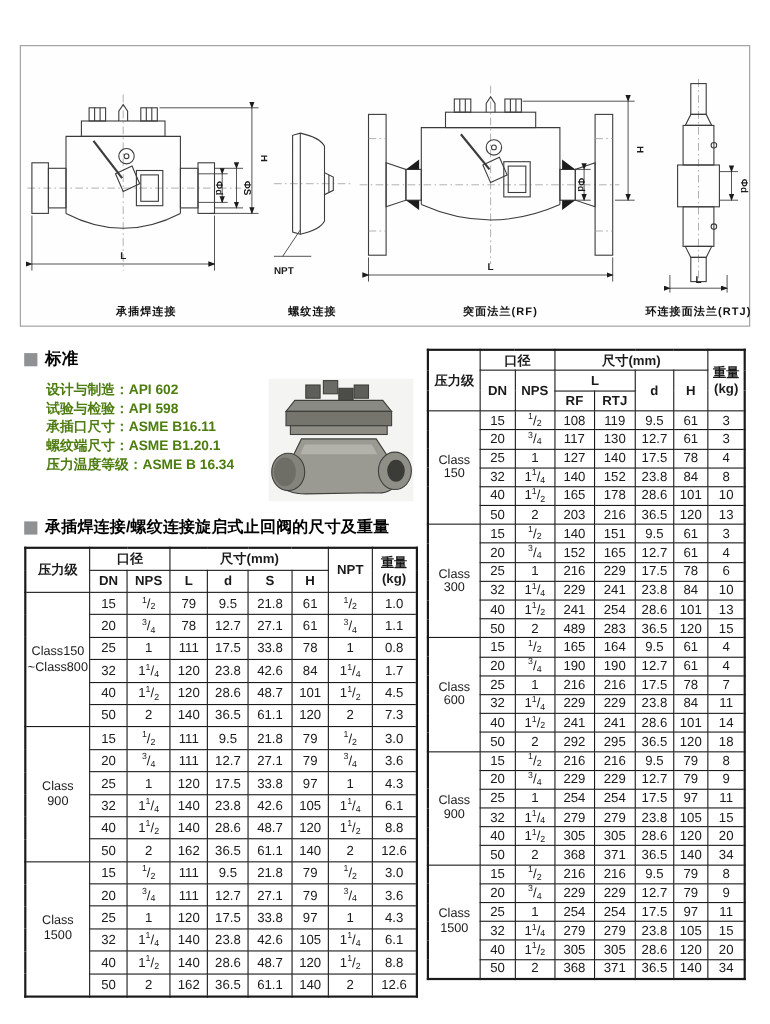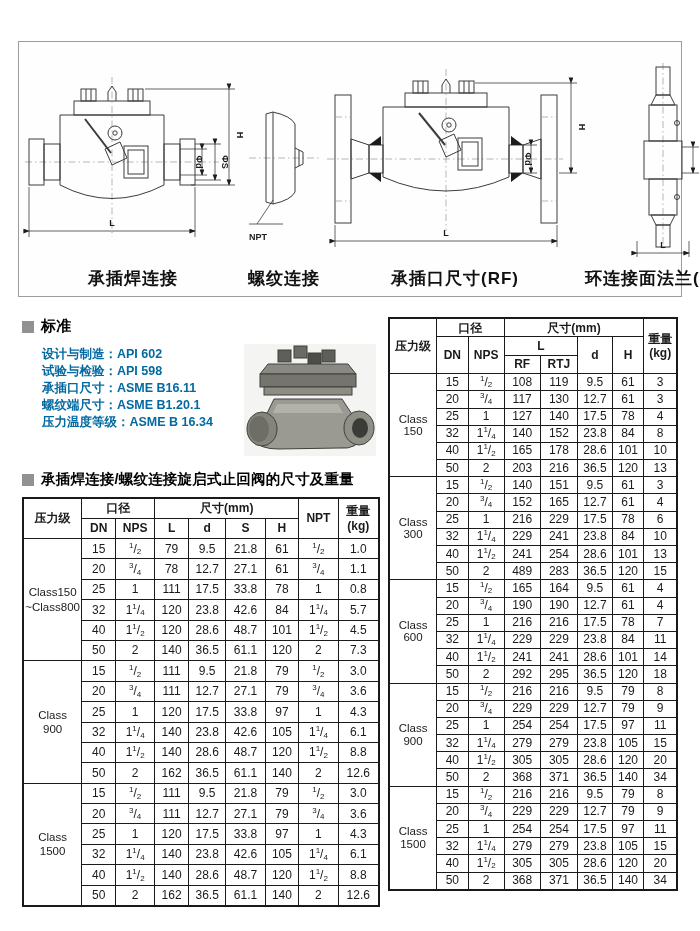--- a/index.html
+++ b/index.html
@@ -3,40 +3,40 @@
 <meta charset="utf-8">
 <style>
   html,body{margin:0;padding:0;background:#e8e8e8;}
   .page{width:700px;height:931px;background:#ffffff;position:relative;overflow:hidden;
         font-family:"Liberation Sans","DejaVu Sans",sans-serif;color:#1a1a1a;}
   
   .drawings-panel{margin:41px 18px 0 18px;height:256px;border:1px solid #9c9c9c;
         box-sizing:border-box;display:flex;align-items:stretch;justify-content:space-between;
         padding:8px 8px 2px 4px;background:#fefefe;}
   figure{margin:0;display:flex;flex-direction:column;justify-content:flex-end;align-items:center;}
-  figcaption{font-weight:bold;font-size:17px;color:#111;letter-spacing:1px;padding:2px 0 4px;white-space:nowrap;}
+  figcaption{font-weight:bold;font-size:10px;color:#111;letter-spacing:1px;padding:2px 0 4px;white-space:nowrap;}
   .dr{display:block;}
   .dr .ln{stroke:#3c3c3c;fill:none;stroke-width:1;}
   .dr .thick{stroke:#3c3c3c;fill:none;stroke-width:2;}
   .dr .cl{stroke:#9a9a9a;fill:none;stroke-width:.7;stroke-dasharray:7 3 1.5 3;}
   .dr .dim{stroke:#3c3c3c;fill:none;stroke-width:.8;}
   .dr .blk{fill:#1c1c1c;stroke:none;}
   .dr text{fill:#1c1c1c;font-family:"Liberation Sans",sans-serif;font-size:9px;font-weight:bold;}
   
   .content{display:flex;gap:8px;padding:0 22px;margin-top:20px;}
   .col-left{width:358px;flex:none;}
   .col-right{flex:1;min-width:0;}
   .sec-head{display:flex;align-items:center;gap:7px;margin:0 0 8px 0;}
   .bullet{width:12px;height:12px;background:#8f9193;flex:none;display:inline-block;}
   .sec-title{font-weight:bold;font-size:15px;color:#000;white-space:nowrap;letter-spacing:.2px;}
   .col-left .table-head .sec-title{font-size:14.5px;}
   
   .standards-row{display:flex;margin:4px 0 14px 2px;}
   .standards-list{list-style:none;margin:2px 0 0 18px;padding:0;flex:1;}
-  .standards-list li{font-size:12.5px;font-weight:bold;color:#0369a1;line-height:17px;white-space:nowrap;}
+  .standards-list li{font-size:12.5px;font-weight:bold;color:#4d7c0f;line-height:17px;white-space:nowrap;}
   .photo{width:132px;height:112px;flex:none;margin-right:4px;}
   
   table{border-collapse:collapse;table-layout:fixed;width:100%;background:#fff;}
   table,th,td{border:1px solid #1a1a1a;}
   table{border-width:2px;}
   th{font-size:12px;font-weight:bold;padding:2px 0;line-height:1.25;}
   td{font-size:12px;text-align:center;padding:2.5px 0;line-height:1.2;}
   #right-table td{padding:1.5px 0;line-height:1.1;}
   #right-table th{padding:1.5px 0;line-height:1.2;}
   .pre{white-space:pre-line;}
@@ -169,21 +169,21 @@
         <text text-anchor="middle" transform="rotate(90 254 68)" x="254" y="68">H</text>
         <line class="dim" x1="198" y1="86" x2="212" y2="86"></line>
         <line class="dim" x1="198" y1="114" x2="212" y2="114"></line>
         <line class="dim" x1="206" y1="86" x2="206" y2="114" marker-start="url(#m3)" marker-end="url(#m3)"></line>
         <text text-anchor="middle" font-size="8" transform="rotate(90 200 100)" x="200" y="100">Φd</text>
         <line class="dim" x1="10" y1="166" x2="10" y2="188"></line>
         <line class="dim" x1="232" y1="166" x2="232" y2="188"></line>
         <line class="dim" x1="10" y1="182" x2="232" y2="182" marker-start="url(#m3)" marker-end="url(#m3)"></line>
         <text text-anchor="middle" x="121" y="177">L</text>
       </svg>
-      <figcaption>承插口尺寸(RF)</figcaption>
+      <figcaption>突面法兰(RF)</figcaption>
     </figure>
 
     <figure>
       <svg class="dr" width="100" height="206" viewBox="0 0 100 206">
         <defs>
           <marker id="m4" markerWidth="8" markerHeight="7" refX="7" refY="3" orient="auto">
             <path d="M0,0 L8,3 L0,6 Z" fill="#1c1c1c"></path>
           </marker>
         </defs>
         <line class="cl" x1="50" y1="4" x2="50" y2="192"></line>
@@ -314,21 +314,21 @@
               <td>0.8</td>
             </tr>
             <tr>
               <td>32</td>
               <td><span class="fr">1<sup>1</sup>/<sub>4</sub></span></td>
               <td>120</td>
               <td>23.8</td>
               <td>42.6</td>
               <td>84</td>
               <td><span class="fr">1<sup>1</sup>/<sub>4</sub></span></td>
-              <td>5.7</td>
+              <td>1.7</td>
             </tr>
             <tr>
               <td>40</td>
               <td><span class="fr">1<sup>1</sup>/<sub>2</sub></span></td>
               <td>120</td>
               <td>28.6</td>
               <td>48.7</td>
               <td>101</td>
               <td><span class="fr">1<sup>1</sup>/<sub>2</sub></span></td>
               <td>4.5</td>

